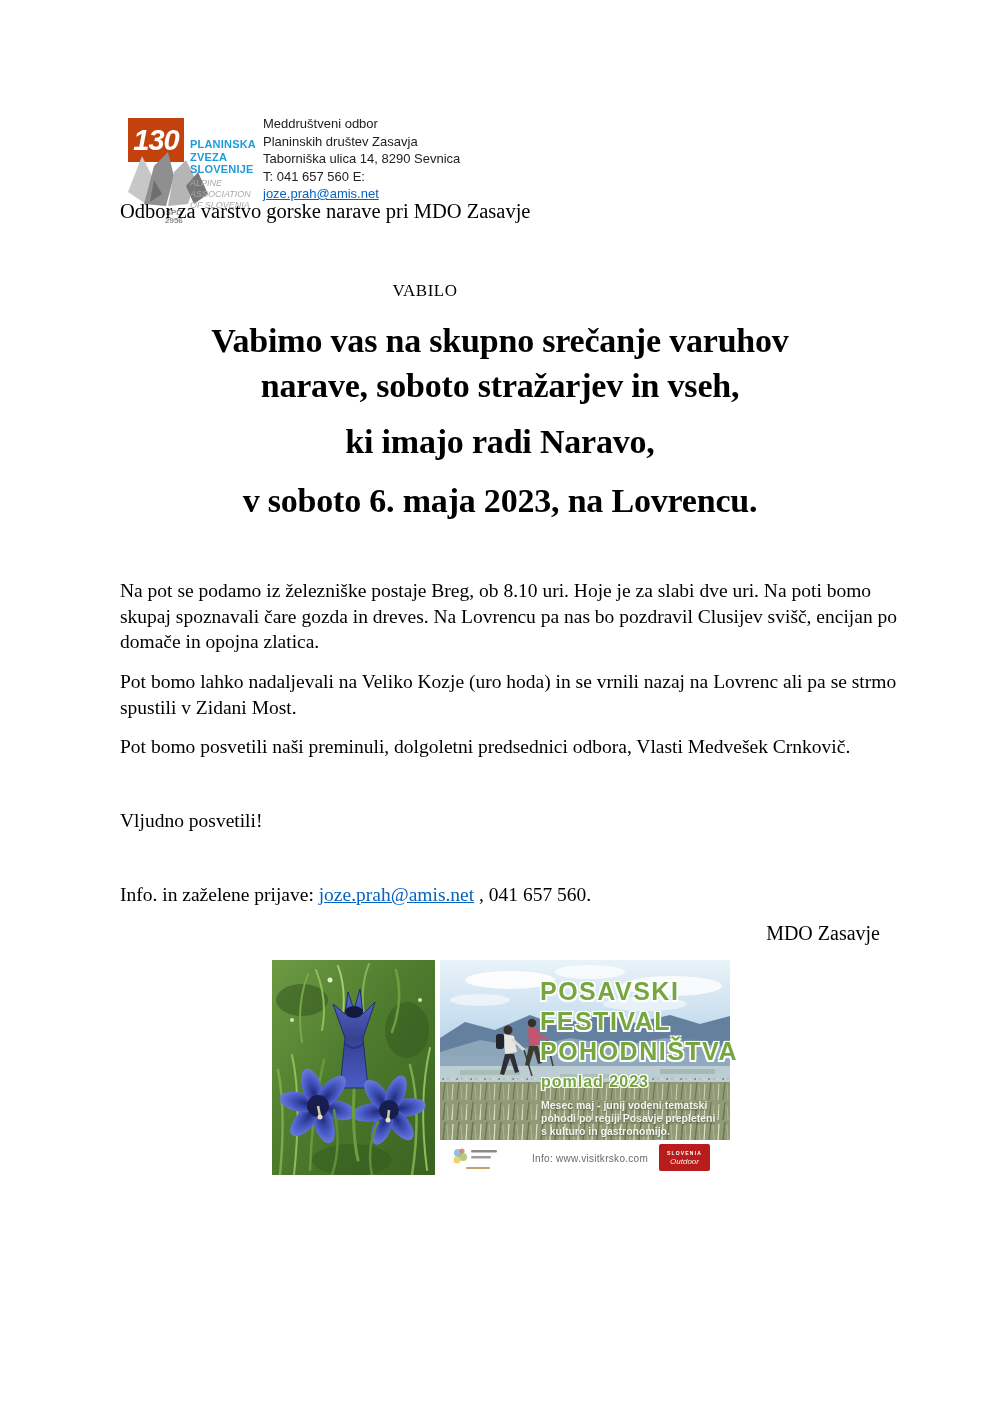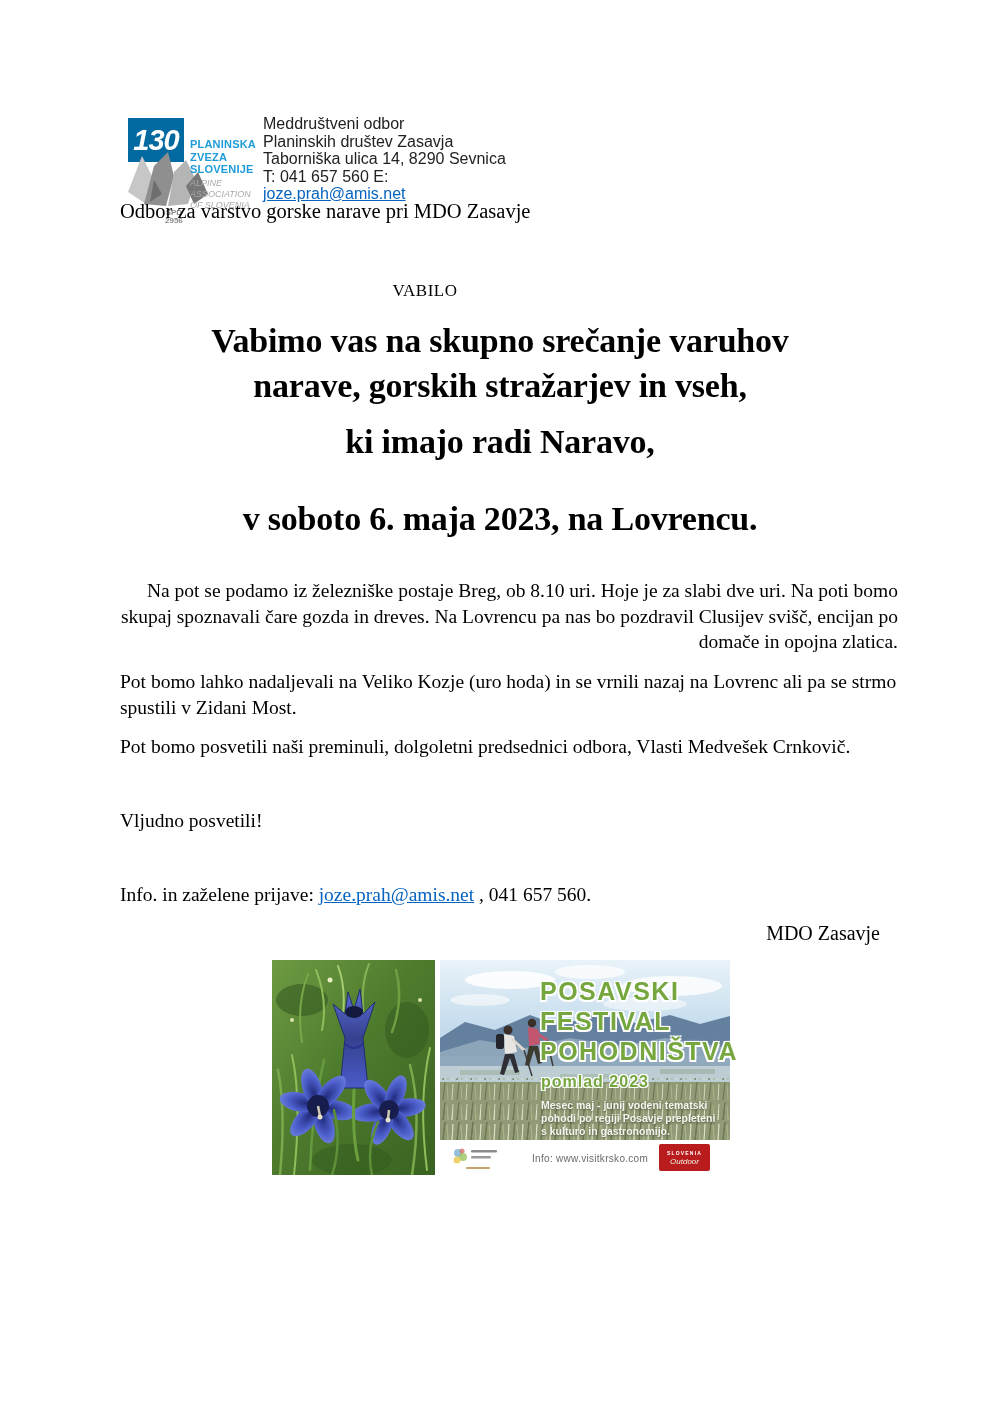--- a/index.html
+++ b/index.html
@@ -2,38 +2,38 @@
 <html><head>
 <meta charset="utf-8">
 <style>
   * { margin:0; padding:0; box-sizing:border-box; }
   html,body { background:#ffffff; }
   body { width:1000px; height:1414px; position:relative; font-family:"Liberation Serif", serif; color:#000; }
   .page { position:absolute; inset:0; background:#fff; overflow:hidden; }
 
   
   .pzs-logo { position:absolute; left:128px; top:112px; width:125px; height:96px; }
-  .logo-box { position:absolute; left:0; top:6px; width:56px; height:44px; background:#0369a1; display:flex; align-items:center; justify-content:center; }
+  .logo-box { position:absolute; left:0; top:6px; width:56px; height:44px; background:#c2410c; display:flex; align-items:center; justify-content:center; }
   .logo-num { color:#fff; font-family:"Liberation Sans",sans-serif; font-weight:bold; font-style:italic; font-size:29px; letter-spacing:-1px; }
   .logo-mountains { position:absolute; left:-4px; top:34px; width:96px; height:62px; }
   .logo-spd { position:absolute; left:37px; top:70px; font-family:"Liberation Sans",sans-serif; font-size:8px; line-height:8px; color:#8b8b8b; font-weight:bold; text-align:center;margin-top:27px; }
   .logo-org { position:absolute; left:62px; top:26px; font-family:"Liberation Sans",sans-serif; font-weight:bold; font-size:11px; line-height:12.5px; color:#1E9CD8; letter-spacing:.2px; }
   .logo-intl { position:absolute; left:62px; top:66px; font-family:"Liberation Sans",sans-serif; font-style:italic; font-size:9px; line-height:11px; color:#a9a9a9; }
-  .contact { position:absolute; left:263px; top:115px; font-family:"Liberation Sans",sans-serif; font-size:16px; line-height:17.5px; color:#222; }
+  .contact { position:absolute; left:263px; top:115px; font-family:"Liberation Sans",sans-serif; font-size:13px; line-height:17.5px; color:#222; }
   .email-link { color:#0563C1; text-decoration:underline; cursor:pointer; }
   .department { position:absolute; left:120px; top:200px; font-size:20.5px; }
 
   
   .vabilo { position:absolute; left:0; width:850px; top:281px; text-align:center; font-size:17px; letter-spacing:.5px; }
   .title-line { position:absolute; left:0; width:1000px; text-align:center; font-weight:bold; font-size:34px; letter-spacing:-0.2px; }
-  .t1 { top:322px; } .t2 { top:367px; } .t3 { top:423px; } .t4 { top:500px; }
+  .t1 { top:322px; } .t2 { top:367px; } .t3 { top:423px; } .t4 { top:482px; }
 
   
   .para { position:absolute; left:120px; width:778px; font-size:19.5px; line-height:25.5px; }
-  .p1 { top:578px;text-align:right; } .p2 { top:669px; } .p3 { top:734px; }
+  .p1 { top:578px; } .p2 { top:669px; } .p3 { top:734px; }
   .closing { position:absolute; left:120px; top:810px; font-size:19.5px; }
   .info-line { position:absolute; left:120px; top:884px; font-size:19.5px; }
   .signature { position:absolute; right:120px; top:922px; font-size:20px; }
 
   
   .flower-img { position:absolute; left:272px; top:960px; width:163px; height:215px; overflow:hidden; }
   .flower-img svg { display:block; width:100%; height:100%; }
   .poster { position:absolute; left:440px; top:960px; width:290px; height:218px; background:#fff; }
   .poster-photo { position:absolute; left:0; top:0; width:290px; height:180px; display:block; }
   .poster-title { position:absolute; left:100px; top:16px; font-family:"Liberation Sans",sans-serif; font-weight:bold; font-size:25px; line-height:30px; color:#76A73F; letter-spacing:1.5px;
@@ -85,21 +85,21 @@
     <div>Planinskih društev Zasavja</div>
     <div>Taborniška ulica 14, 8290 Sevnica</div>
     <div>T: 041 657 560 E:</div>
     <div><a class="email-link">joze.prah@amis.net</a></div>
   </div>
 
   <div class="department">Odbor za varstvo gorske narave pri MDO Zasavje</div>
 
   <div class="vabilo">VABILO</div>
   <div class="title-line t1">Vabimo vas na skupno srečanje varuhov</div>
-  <div class="title-line t2">narave, gorskih stražarjev in vseh,</div>
+  <div class="title-line t2">narave, soboto stražarjev in vseh,</div>
   <div class="title-line t3">ki imajo radi Naravo,</div>
   <div class="title-line t4">v soboto 6. maja 2023, na Lovrencu.</div>
 
   <p class="para p1">Na pot se podamo iz železniške postaje Breg, ob 8.10 uri. Hoje je za slabi dve uri. Na poti bomo skupaj spoznavali čare gozda in dreves. Na Lovrencu pa nas bo pozdravil Clusijev svišč, encijan po domače in opojna zlatica.</p>
   <p class="para p2">Pot bomo lahko nadaljevali na Veliko Kozje (uro hoda) in se vrnili nazaj na Lovrenc ali pa se strmo spustili v Zidani Most.</p>
   <p class="para p3">Pot bomo posvetili naši preminuli, dolgoletni predsednici odbora, Vlasti Medvešek Crnkovič.</p>
 
   <div class="closing">Vljudno posvetili!</div>
 
   <div class="info-line">

